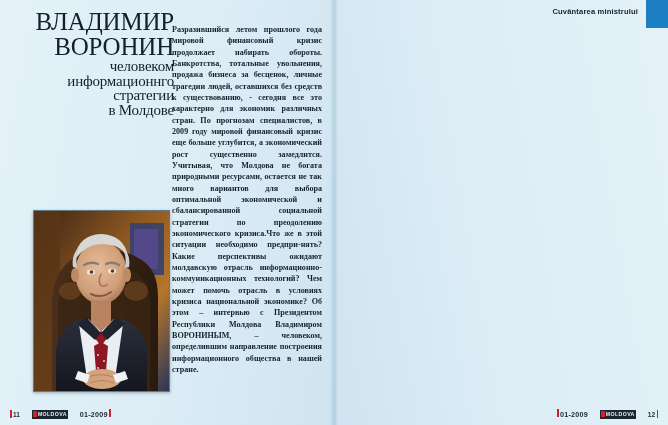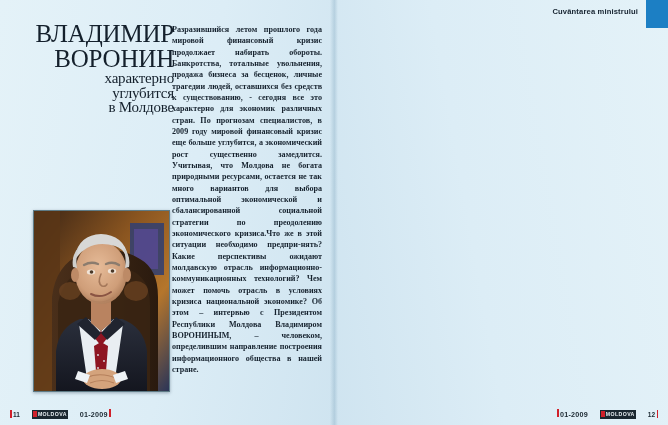--- a/index.html
+++ b/index.html
@@ -48,21 +48,21 @@
     height: 425px;
     background: linear-gradient(90deg, rgba(140,175,195,0) 0%, rgba(130,168,190,0.30) 45%,
                 rgba(120,160,185,0.34) 52%, rgba(140,175,195,0) 100%);
     pointer-events: none;
   }
 
   
   .headline {
     position: absolute;
     left: 18px;
-    top: 22px;
+    top: 10px;
     width: 156px;
     text-align: right;
     color: #14202c;
     line-height: 0.98;
     letter-spacing: -0.2px;
   }
   .hl1 { font-size: 25px; display:block; }
   .hl2 { font-size: 25px; display:block; }
   .hl3 { font-size: 21px; display:block; }
   .hl4 { font-size: 15px; display:block; }
@@ -172,22 +172,23 @@
 </head>
 <body>
 
 <div class="spread">
 
   <div class="page page-left">
 
     <div class="headline">
       <span class="hl1">ВЛАДИМИР</span>
       <span class="hl2">ВОРОНИН</span>
-      <span class="hl5">характерно</span>
-      <span class="hl7">углубится</span>
+      <span class="hl5">человеком</span>
+      <span class="hl6">информационнго</span>
+      <span class="hl7">стратегии</span>
       <span class="hl8">в Молдове</span>
     </div>
 
     <div class="portrait">
       <svg width="135" height="180" viewBox="0 0 135 180">
         <defs>
           <linearGradient id="bgRoom" x1="0" y1="0" x2="1" y2="1">
             <stop offset="0%" stop-color="#3a2415"></stop>
             <stop offset="40%" stop-color="#8a5520"></stop>
             <stop offset="70%" stop-color="#b5762c"></stop>

